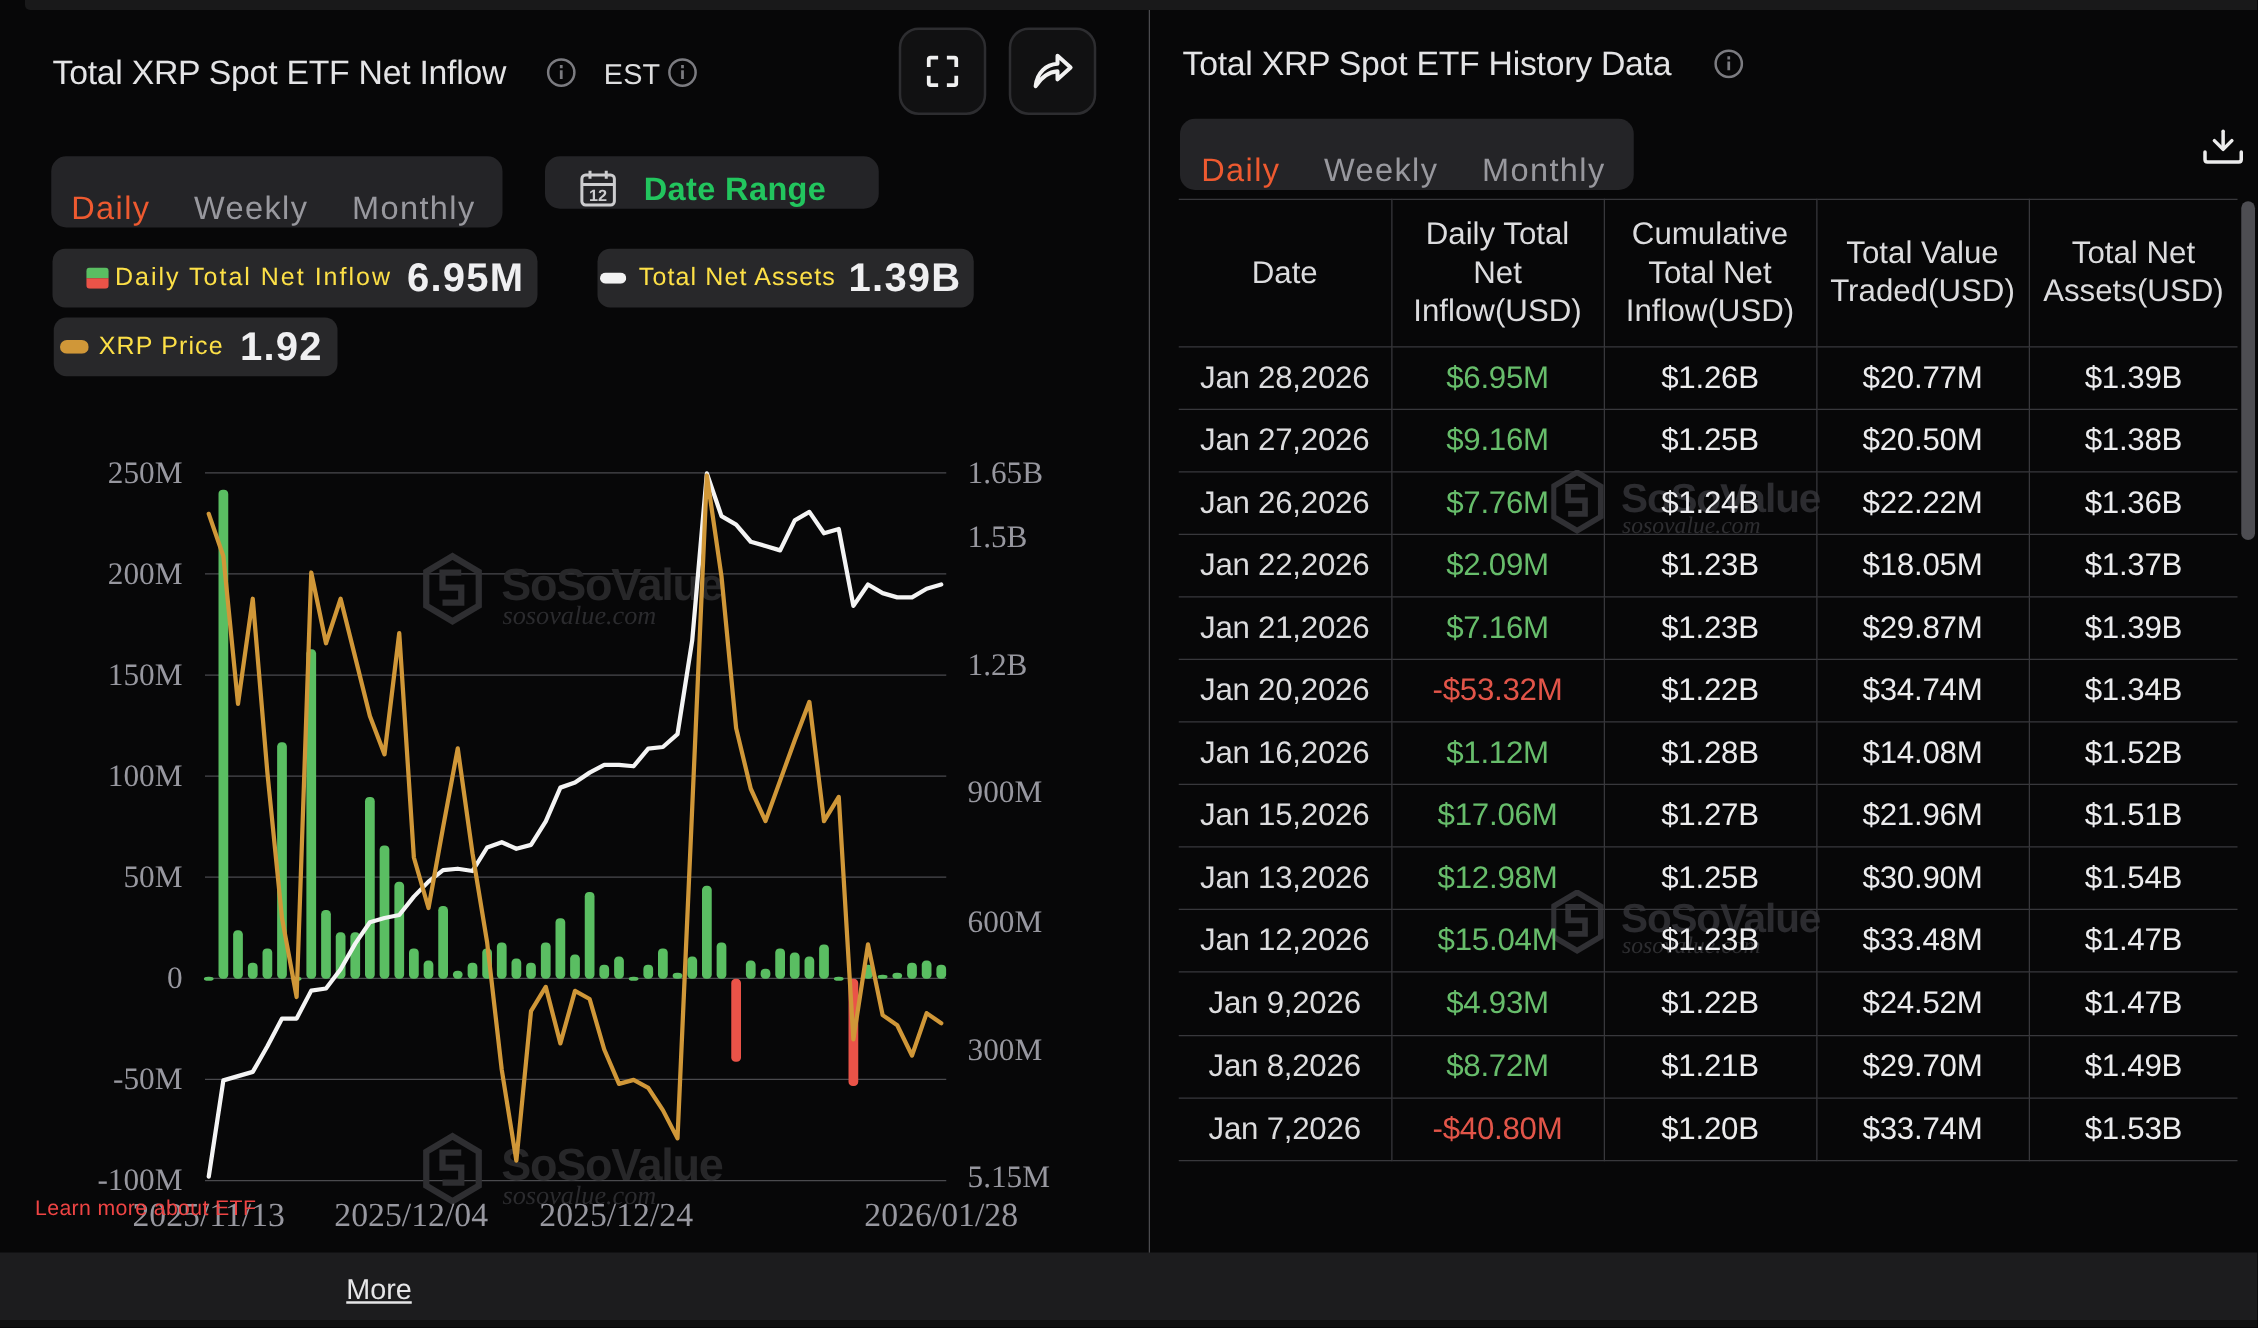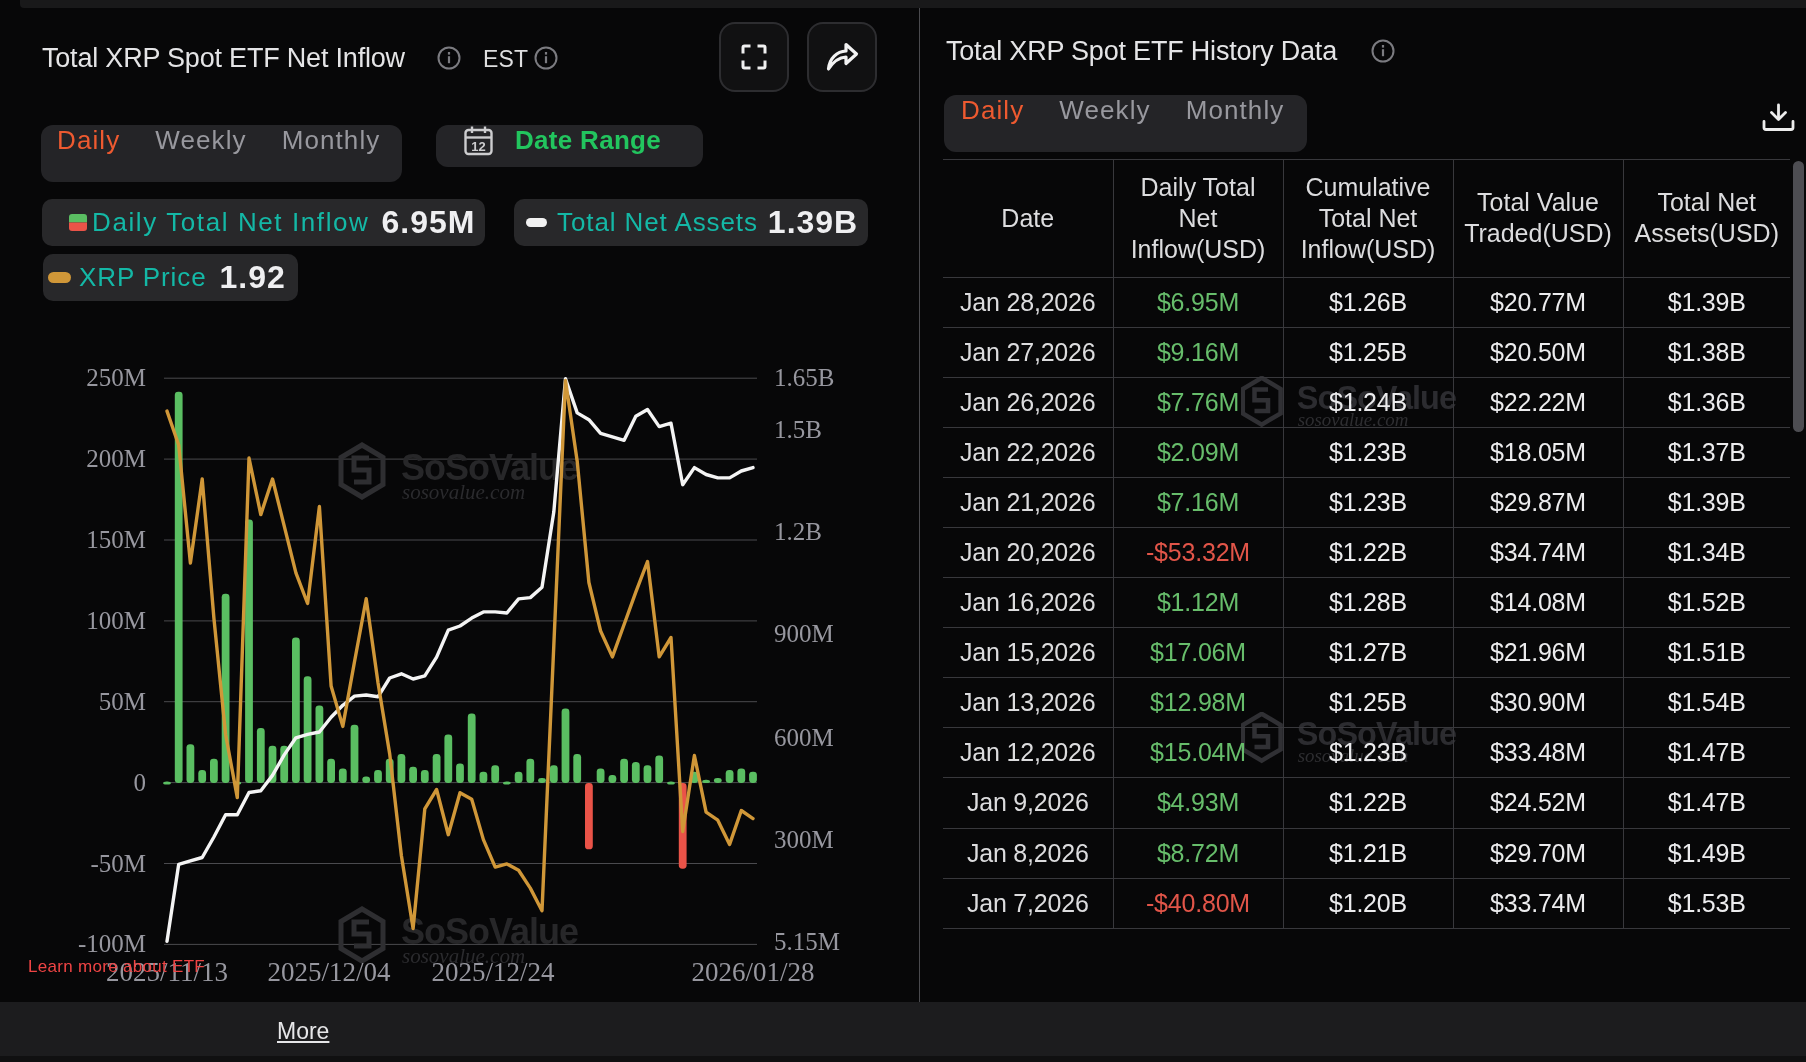--- a/index.html
+++ b/index.html
@@ -3,25 +3,25 @@
 <style>
 *{margin:0;padding:0;box-sizing:border-box}
 body{width:1806px;height:1062px;background:#070708;overflow:hidden;font-family:"Liberation Sans",sans-serif;position:relative}
 .abs{position:absolute}
 #topstrip{left:20px;top:0;width:1786px;height:8px;background:#19191a;border-bottom-left-radius:4px}
 #topbox{left:601px;top:-10px;width:269px;height:18px;background:#242428;border-radius:9px}
 #divider{left:918.5px;top:8px;width:1px;height:995px;background:#4a4a4e}
 #footer{left:0;top:1002px;width:1806px;height:54px;background:#1c1c1e}
 #footer2{left:0;top:1056px;width:1806px;height:6px;background:#101011}
 .title{font-weight:normal;font-size:27px;color:#e4e4e6;letter-spacing:-0.2px}
-.tabbox{background:#242427;border-radius:12px;display:flex;align-items:flex-start}
+.tabbox{background:#242427;border-radius:12px;display:flex;align-items:flex-end}
 .tab{font-size:26px;color:#98989e;letter-spacing:1.1px}
 .tab.on{color:#ee5a30}
 .chip{background:#28282a;border-radius:10px;display:inline-flex;align-items:center;height:47px}
-.chip .lab{font-size:26px;color:#14b8a6;letter-spacing:0.9px;white-space:nowrap}
+.chip .lab{font-size:20px;color:#fde047;letter-spacing:0.9px;white-space:nowrap}
 .chip .val{font-size:32px;font-weight:bold;color:#efeff1;letter-spacing:1px}
 .btn{width:70px;height:70px;border:2px solid #2d2d30;border-radius:16px;background:#111112;display:flex;align-items:center;justify-content:center}
 #htable{left:943px;top:159px;width:847px;border-collapse:collapse;table-layout:fixed;font-size:25px;letter-spacing:-0.2px}
 #htable col:nth-child(-n+4){width:170px}
 #htable col:nth-child(5){width:167px}
 #htable th{font-weight:normal;color:#dcdcde;font-size:25px;letter-spacing:0;line-height:31px;border-bottom:1px solid #38383c;height:117.5px;vertical-align:middle;padding:0}
 #htable td{text-align:center;height:50.1px;border-bottom:1px solid #38383c;color:#ececee;padding:0}
 #htable td.dt{color:#dcdcde}
 #htable td.pos{color:#67bd6b}
 #htable td.neg{color:#e25549}
@@ -78,21 +78,21 @@
 </div>
 
 <div class="abs chip" style="left:42px;top:199px;padding:0 10px 0 27px">
   <svg width="18" height="17" viewBox="0 0 18 17">
       <path d="M3 0 H15 Q18 0 18 3 V8.5 H0 V3 Q0 0 3 0 Z" fill="#5abe62"></path>
       <path d="M0 8.5 H18 V14 Q18 17 15 17 H3 Q0 17 0 14 Z" fill="#ea5348"></path>
     </svg>
   <span class="lab" style="margin-left:5px;letter-spacing:1.6px">Daily Total Net Inflow</span>
   <span class="val" style="margin-left:12px">6.95M</span>
 </div>
-<div class="abs chip" style="left:514px;top:199px;padding:0 10px 0 12px">
+<div class="abs chip" style="left:478px;top:199px;padding:0 10px 0 2px">
   <svg width="21" height="9" viewBox="0 0 21 9">
       <rect width="21" height="9" rx="4.5" fill="#f2f2f2"></rect>
     </svg>
   <span class="lab" style="margin-left:10px">Total Net Assets</span>
   <span class="val" style="margin-left:10px">1.39B</span>
 </div>
 <div class="abs chip" style="left:43px;top:254px;padding:0 12px 0 5px">
   <svg width="23" height="11" viewBox="0 0 23 11">
       <rect width="23" height="11" rx="5.5" fill="#d09738"></rect>
     </svg>

